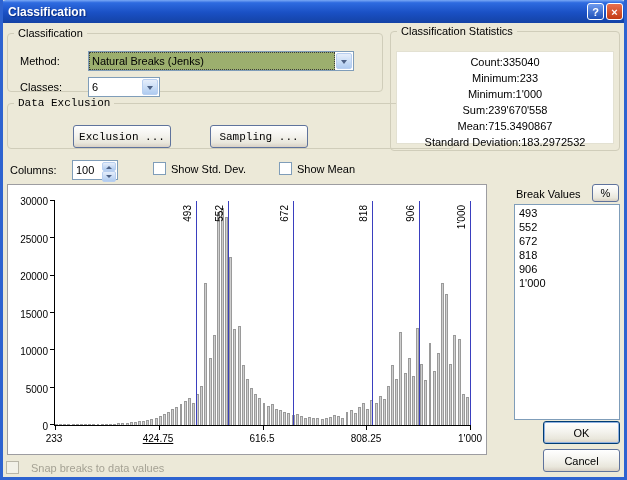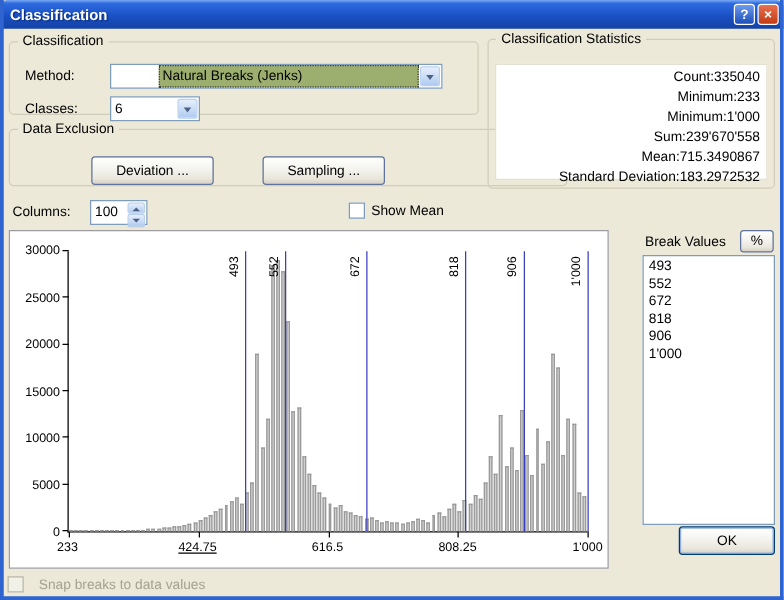--- a/index.html
+++ b/index.html
@@ -36,32 +36,32 @@
   .tb-close { background:linear-gradient(180deg,#E97050,#C33B12); }
 
   
   fieldset {
     position:absolute; border:1px solid #D0CDBA; border-radius:4px;
     background:transparent;
   }
   legend { padding:0 4px; margin-left:6px; font-size:11px; color:#000; }
 
   .grp-classification { left:7px; top:27px; width:376px; height:65px; }
-  .grp-exclusion      { left:7px; top:97px; width:447px; height:52px; }
+  .grp-exclusion      { left:7px; top:97px; width:447px; height:52px;font-family:Liberation Mono, monospace; }
   .grp-stats          { left:390px; top:25px; width:230px; height:126px; }
 
   .lbl { position:absolute; white-space:nowrap; }
 
   
   .combo {
     position:absolute; height:20px; background:#fff;
     border:1px solid #7F9DB9; display:flex; align-items:stretch; cursor:pointer;
   }
   .combo-text { flex:1; display:flex; align-items:center; padding:0 3px; overflow:hidden; white-space:nowrap; }
-  .combo-text.selected { background:var(--selection-green,#9CAF6E); outline:1px dotted #3c3c3c; outline-offset:-1px;margin-left:38px; }
+  .combo-text.selected { background:var(--selection-green,#9CAF6E); outline:1px dotted #3c3c3c; outline-offset:-1px; }
   .combo-arrow {
     width:16px; margin:1px; border-radius:2px; border:1px solid #B8CFF0;
     background:linear-gradient(180deg,#E6EEFB,#CBDEF6 50%,#AFCBF0);
     display:flex; align-items:center; justify-content:center;
   }
   .tri-down { width:0; height:0; border:3px solid transparent; border-top:4px solid #4D6185; margin-top:4px; }
   .tri-up   { width:0; height:0; border:3px solid transparent; border-bottom:4px solid #4D6185; margin-bottom:1px; }
 
   
   .xp-btn {
@@ -88,21 +88,21 @@
   .cb-box { width:13px; height:13px; background:#fff; border:1px solid #7F9DB9; }
   .cb-row.disabled { cursor:default;gap:12px; }
   .cb-row.disabled .cb-box { background:#F2F1E8; border-color:#B9B6A8; }
   .cb-row.disabled .cb-label { color:var(--disabled-text,#A5A294); }
 
   
   .stats-inner {
     position:absolute; left:5px; top:14px; right:5px; bottom:6px;
     background:#fff; border:1px solid #E3E1D2; padding:2px 1px;
   }
-  .stat-row { display:flex; justify-content:flex-end; padding:0 4px; line-height:16px; }
+  .stat-row { display:flex; justify-content:center; padding:0 4px; line-height:16px; }
 
   
   .chart-panel {
     position:absolute; left:7px; top:184px; width:480px; height:271px;
     background:#fff; border:1px solid #9D9DA1;
   }
   .plot-area {
     position:absolute; left:46px; top:16px; right:16px; bottom:28px;
     border-left:1px solid #000; border-bottom:1px solid #000;
   }
@@ -156,35 +156,39 @@
     <div class="combo" style="left:80px; top:38px; width:72px;">
       <span class="combo-text">6</span>
       <span class="combo-arrow">
           <span class="tri-down"></span>
         </span>
     </div>
   </fieldset>
 
   <fieldset class="grp-exclusion">
     <legend>Data Exclusion</legend>
-    <div class="xp-btn" style="left:65px; top:16px; width:98px; height:23px;">Deviation ...</div>
+    <div class="xp-btn" style="left:65px; top:16px; width:98px; height:23px;">Exclusion ...</div>
     <div class="xp-btn" style="left:202px; top:16px; width:98px; height:23px;">Sampling ...</div>
   </fieldset>
 
   <span class="lbl" style="left:10px; top:164px;">Columns:</span>
   <div class="spinner">
     <span class="spin-value">100</span>
     <span class="spin-btns">
       <span class="spin-btn">
           <span class="tri-up"></span>
         </span>
       <span class="spin-btn">
           <span class="tri-down"></span>
         </span>
     </span>
+  </div>
+  <div class="cb-row" style="left:153px; top:162px;">
+    <span class="cb-box"></span>
+    <span class="cb-label">Show Std. Dev.</span>
   </div>
   <div class="cb-row" style="left:279px; top:162px;">
     <span class="cb-box"></span>
     <span class="cb-label">Show Mean</span>
   </div>
 
   <fieldset class="grp-stats">
     <legend>Classification Statistics</legend>
     <div class="stats-inner">
         <div class="stat-row">
@@ -364,19 +368,20 @@
   <div class="break-list">
       <div class="list-item">493</div>
       <div class="list-item">552</div>
       <div class="list-item">672</div>
       <div class="list-item">818</div>
       <div class="list-item">906</div>
       <div class="list-item">1'000</div>
     </div>
 
   <div class="xp-btn default btn-ok">OK</div>
+  <div class="xp-btn btn-cancel">Cancel</div>
 
   <div class="cb-row disabled" style="left:6px; top:461px;">
     <span class="cb-box"></span>
     <span class="cb-label">Snap breaks to data values</span>
   </div>
 
 </div>
 
 </body></html>

